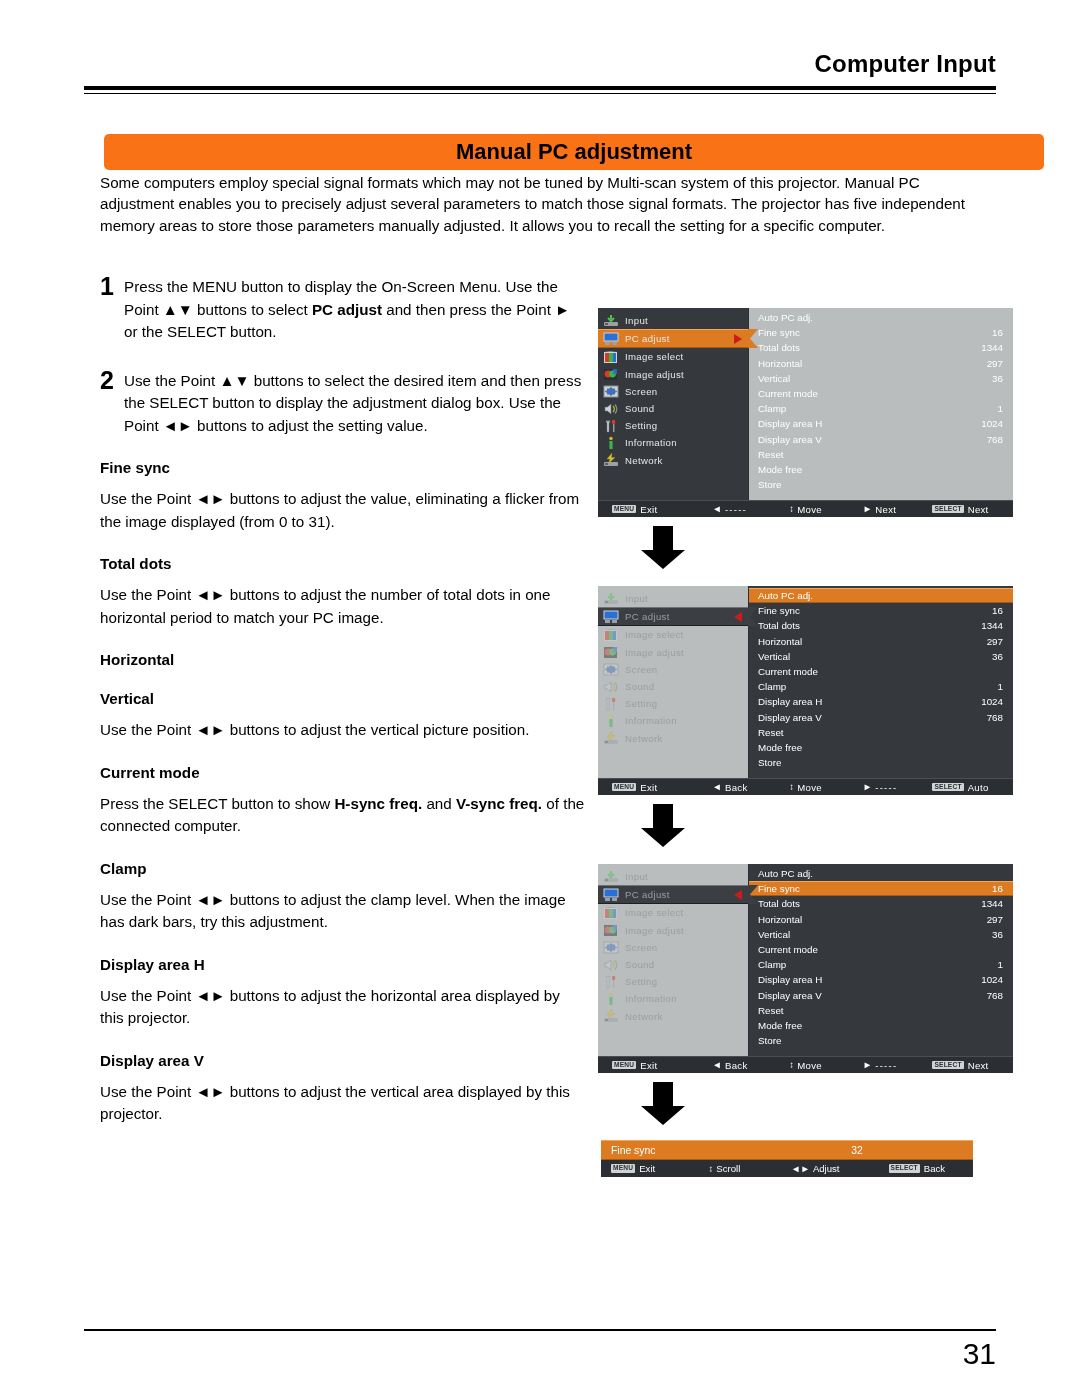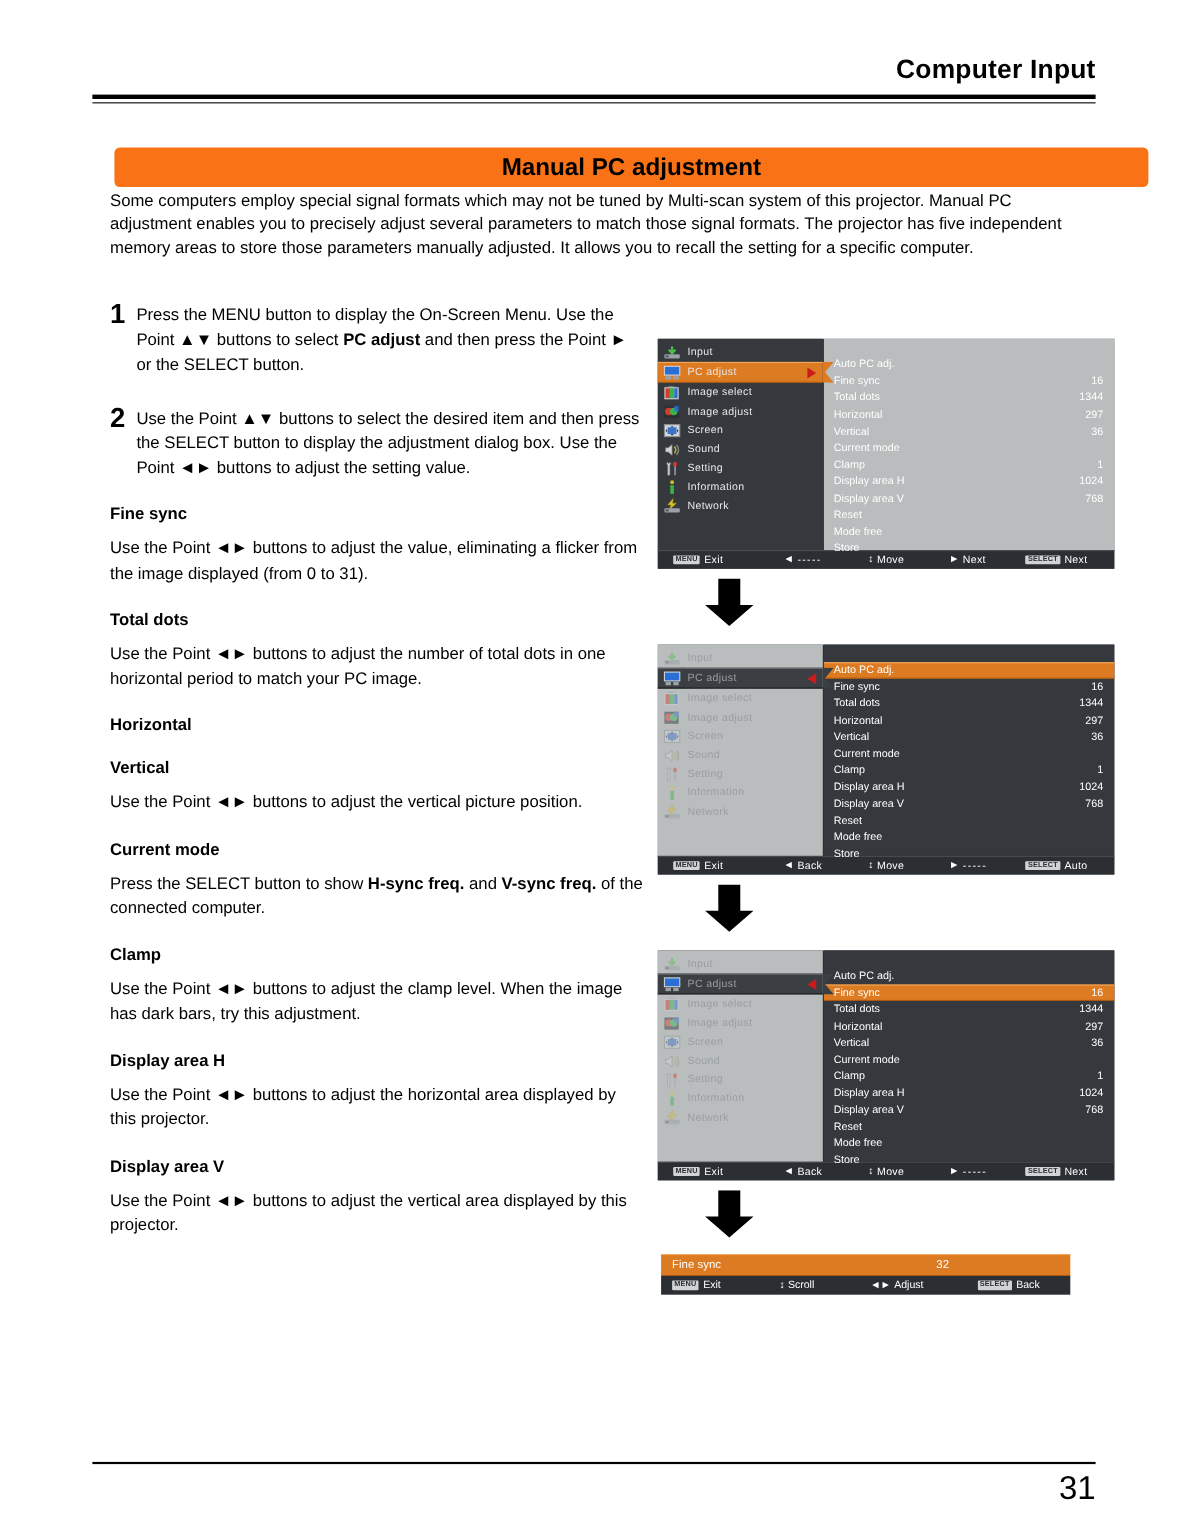--- a/index.html
+++ b/index.html
@@ -180,21 +180,21 @@
     position: absolute; left: 0; top: 0;
     width: 0; height: 0;
     border-top: 9.5px solid transparent;
     border-bottom: 9.5px solid transparent;
   }
 
   
   .osd-panel {
     flex: 1;
     position: relative;
-    padding: 16px 0 0 0;
+    padding: 2px 0 0 0;
     margin-left: 1px;
   }
   .osd-panel.light { background: #b9bdbd; }
   .osd-panel.dark  { background: #35393d; }
 
   .panel-row {
     height: 15.2px;
     display: flex; align-items: center;
     padding: 0 10px 0 9px;
     font-size: 9.8px;

